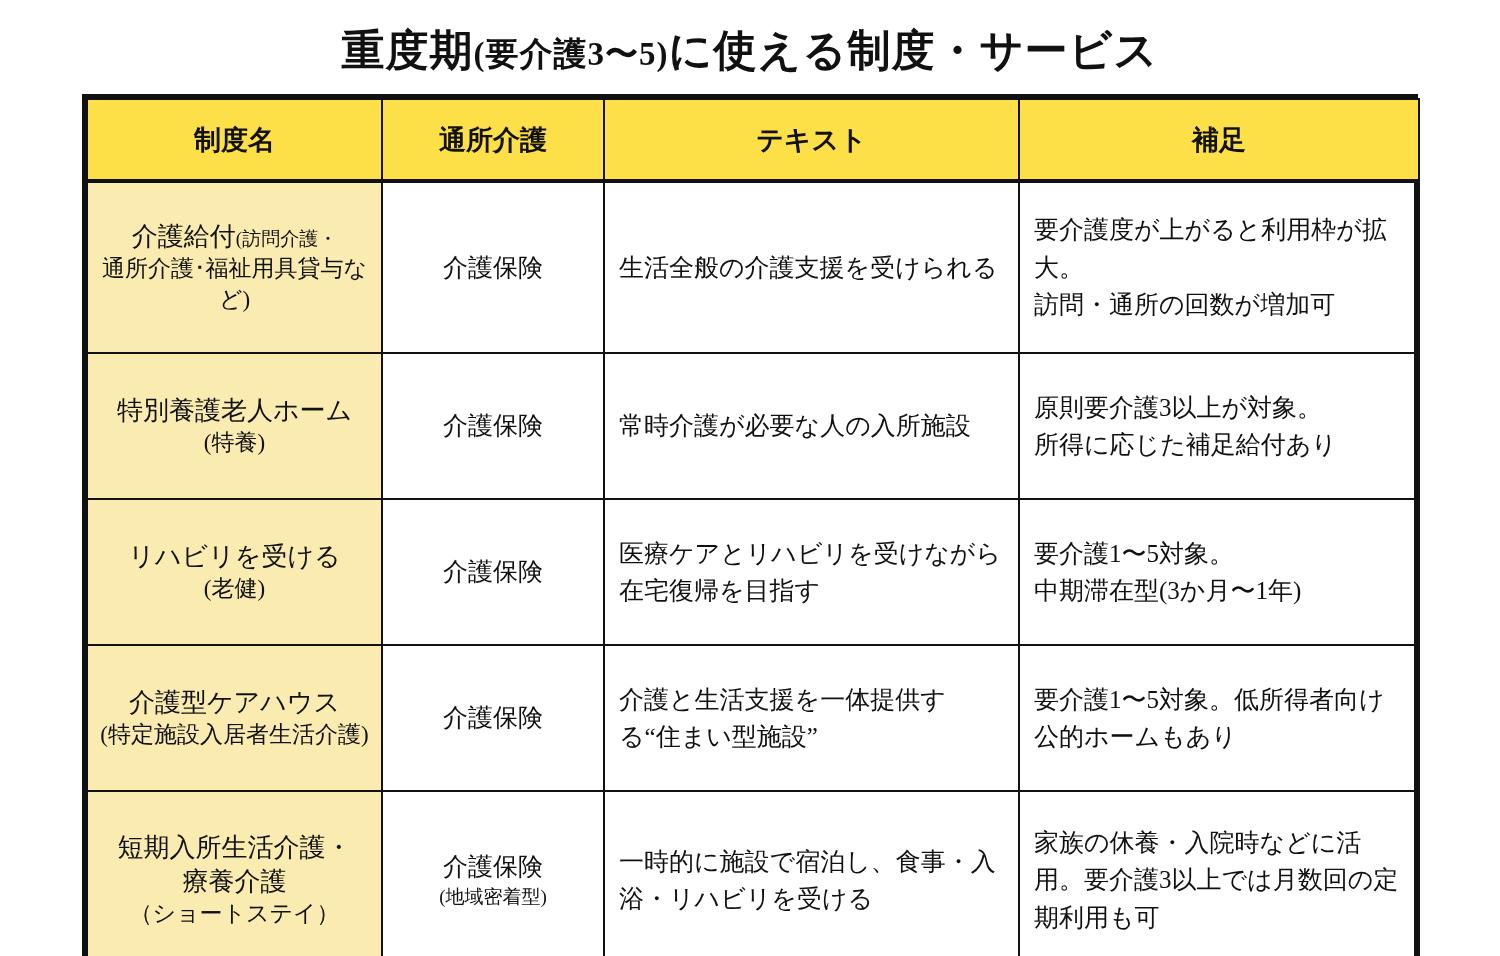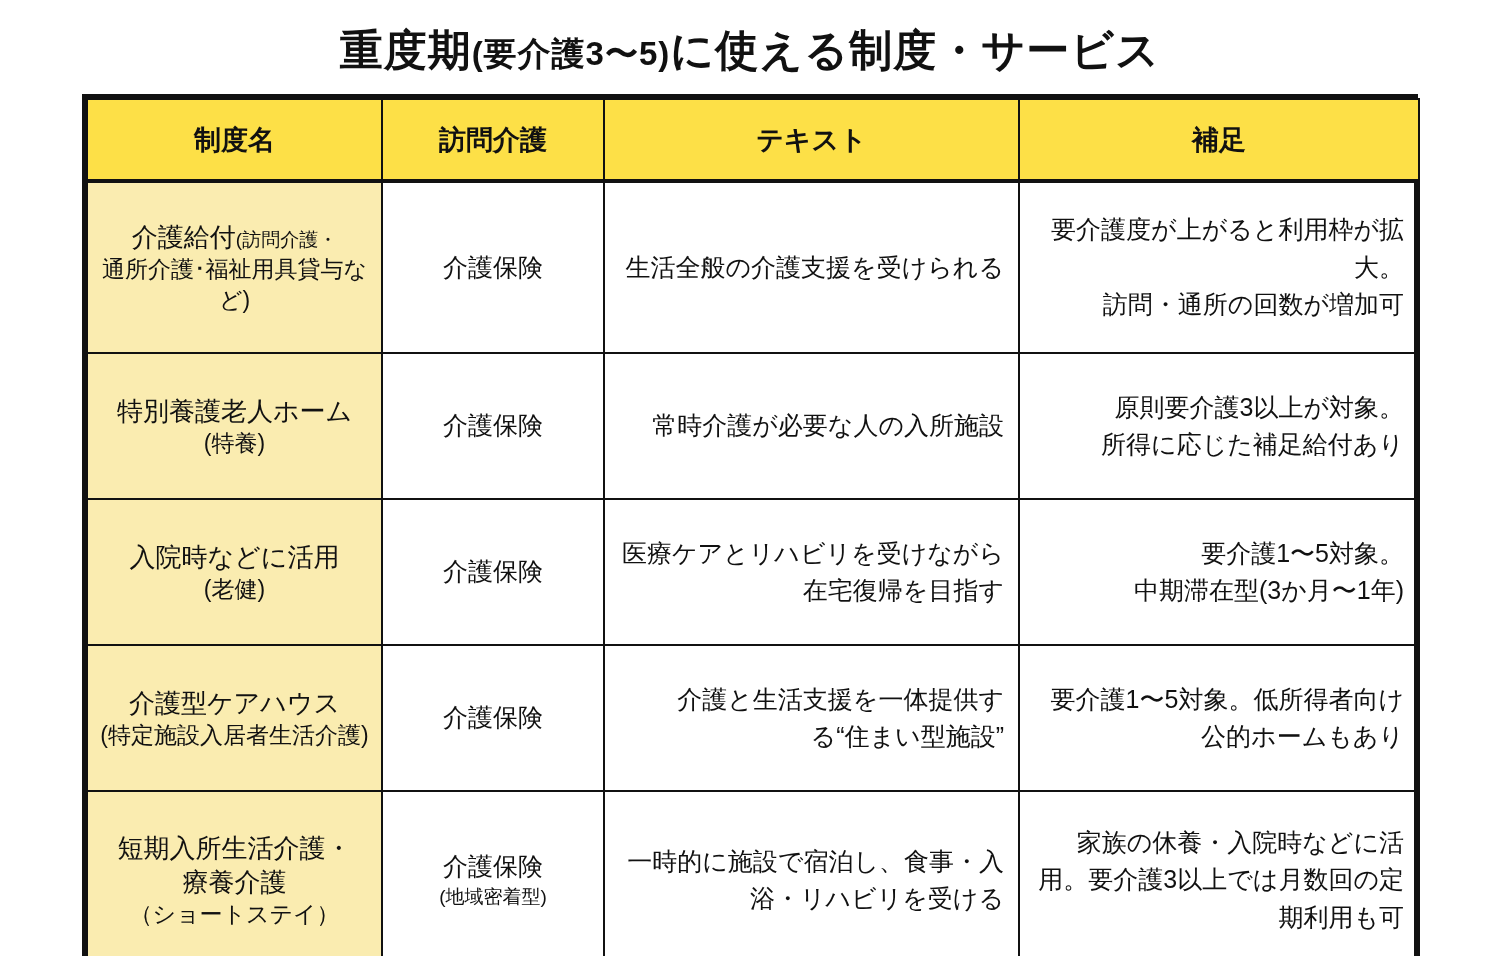--- a/index.html
+++ b/index.html
@@ -12,20 +12,21 @@
     height: 956px;
     font-family: "Liberation Sans", sans-serif;
     color: #111111;
     overflow: hidden;
   }
   .page {
     position: relative;
     width: 1500px;
     height: 828px;
     box-sizing: border-box;
+    font-family: Liberation Serif, serif;
   }
   .title {
     text-align: center;
     font-size: 43px;
     font-weight: bold;
     letter-spacing: 1px;
     padding-top: 22px;
     padding-bottom: 14px;
     color: #111111;
     white-space: nowrap;
@@ -80,21 +81,21 @@
     text-align: center;
     font-size: 25px;
     line-height: 1.35;
     padding: 10px 13px;
   }
   td.cat .sub {
     font-size: 19px;
     display: block;
   }
   td.text, td.note {
-    text-align: right;
+    text-align: left;
     font-size: 25px;
     line-height: 1.5;
     padding: 12px 14px;
   }
   tr.r1 td { height: 172px; }
   tr.r2 td { height: 146px; }
   tr.r3 td { height: 146px; }
   tr.r4 td { height: 146px; }
   tr.r5 td { height: 178px; }
 </style>
@@ -111,21 +112,21 @@
     <table class="matrix">
       <colgroup>
         <col class="c-name">
         <col class="c-cat">
         <col class="c-text">
         <col class="c-note">
       </colgroup>
       <thead>
         <tr>
           <th>制度名</th>
-          <th>訪問介護</th>
+          <th>通所介護</th>
           <th>テキスト</th>
           <th>補足</th>
         </tr>
       </thead>
       <tbody>
 
         <tr class="r1">
           <td class="name">
             <span>介護給付</span><span class="sub">(訪問介護・</span>
             <span class="sub2">通所介護･福祉用具貸与など)</span>
@@ -146,21 +147,21 @@
           <td class="cat">
             <span>介護保険</span>
           </td>
           <td class="text">常時介護が必要な人の入所施設</td>
           <td class="note" style="white-space: pre-line;">原則要介護3以上が対象。
 所得に応じた補足給付あり</td>
         </tr>
 
         <tr class="r3">
           <td class="name">
-            <span>入院時などに活用</span>
+            <span>リハビリを受ける</span>
             <span class="sub2">(老健)</span>
           </td>
           <td class="cat">
             <span>介護保険</span>
           </td>
           <td class="text">医療ケアとリハビリを受けながら在宅復帰を目指す</td>
           <td class="note" style="white-space: pre-line; border-radius: 16px;">要介護1〜5対象。
 中期滞在型(3か月〜1年)</td>
         </tr>
 

